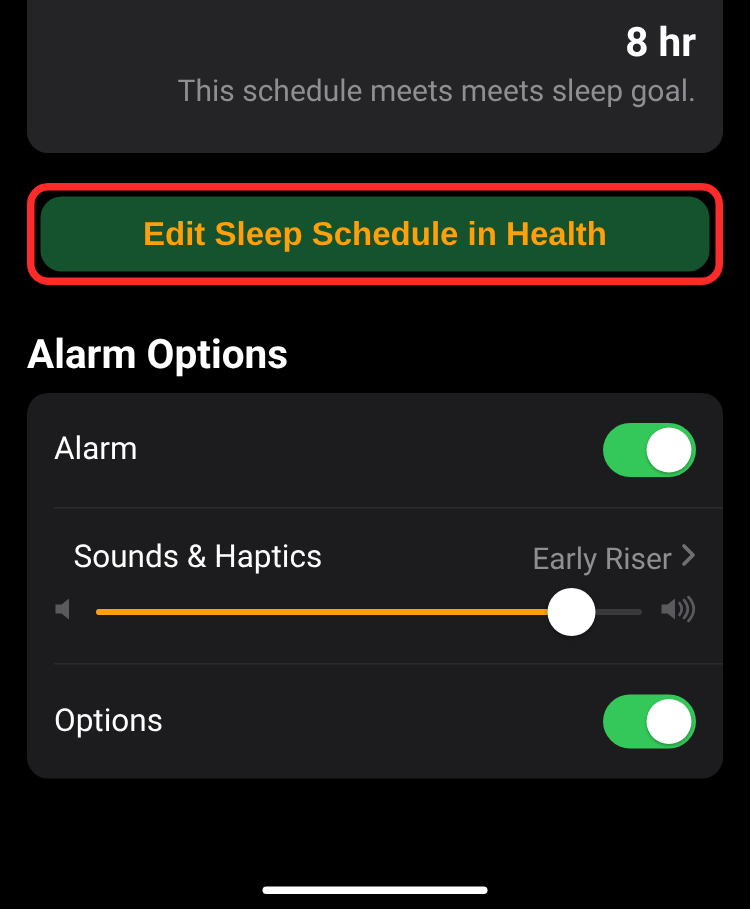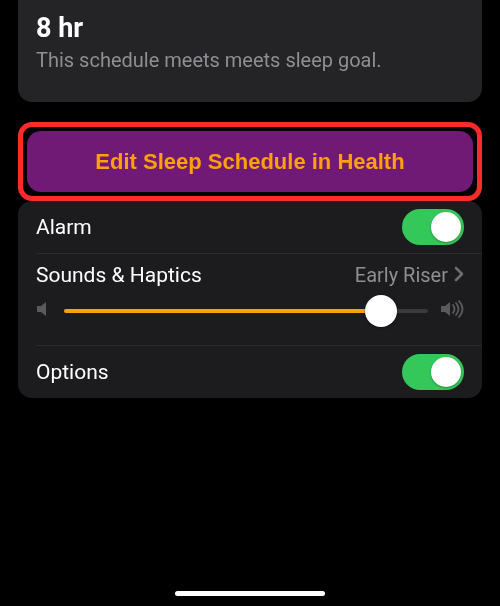--- a/index.html
+++ b/index.html
@@ -9,38 +9,38 @@
     background: #000;
     font-family: -apple-system, BlinkMacSystemFont, "Segoe UI", Roboto, Helvetica, Arial, sans-serif;
     color: #fff;
     overflow: hidden;
     position: relative;
   }
   .container { padding: 0 18px; }
   .top-card {
     background: #242426;
     border-radius: 0 0 14px 14px;
-    padding: 12px 34px 30px 18px;
-    text-align: left;
+    padding: 12px 18px 30px 18px;
+    text-align: right;
   }
   .top-title {
     font-size: 27px;
     font-weight: 700;
     color: #fff;
   }
   .top-sub {
     margin-top: 4px;
     font-size: 20px;
     color: #8e8e93;
   }
   .edit-wrap { margin-top: 20px; }
   .edit-card {
-    background: #701a75;
+    background: #14532d;
     border-radius: 14px;
-    height: 61px;
+    height: 50px;
     display: flex;
     align-items: center;
     justify-content: center;
   }
   .edit-btn {
     font-size: 22px;
     font-weight: 600;
     color: #ff9f0a;
     background: transparent;
     border: none;
@@ -59,21 +59,21 @@
   }
   .options-card {
     background: #1c1c1e;
     border-radius: 14px;
     padding: 0;
   }
   .row {
     display: flex;
     align-items: center;
     justify-content: space-between;
-    padding: 8px 18px;
+    padding: 20px 18px;
     position: relative;
   }
   .row-label {
     font-size: 21px;
     color: #fff;
   }
   .row-value {
     font-size: 20px;
     color: #8e8e93;
     margin-right: 6px;
@@ -176,33 +176,34 @@
   </div>
 
   <div class="edit-wrap">
     <div class="highlight-ring">
       <div class="edit-card">
         <button class="edit-btn">Edit Sleep Schedule in Health</button>
       </div>
     </div>
   </div>
 
+  <div class="section-title">Alarm Options</div>
 
   <div class="options-card">
 
     <div class="row">
       <div class="row-label">Alarm</div>
       <div class="toggle">
         <div class="toggle-knob"></div>
       </div>
     </div>
 
     <div class="divider"></div>
 
-    <div class="row" style="padding-bottom:4px;">
+    <div class="row" style="padding-bottom:4px;margin-left:13px;">
       <div class="row-label">Sounds &amp; Haptics</div>
       <div class="row-right">
         <span class="row-value">Early Riser</span>
         <span class="chev">
           <svg width="10" height="16" viewBox="0 0 10 16" fill="none">
               <path d="M2 2 L8 8 L2 14" stroke="#6e6e73" stroke-width="2.5" stroke-linecap="round" stroke-linejoin="round"></path>
             </svg>
         </span>
       </div>
     </div>

